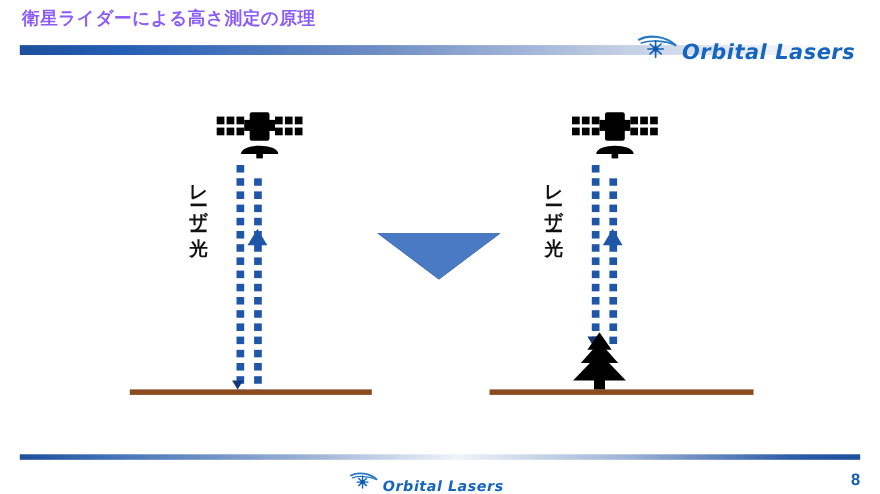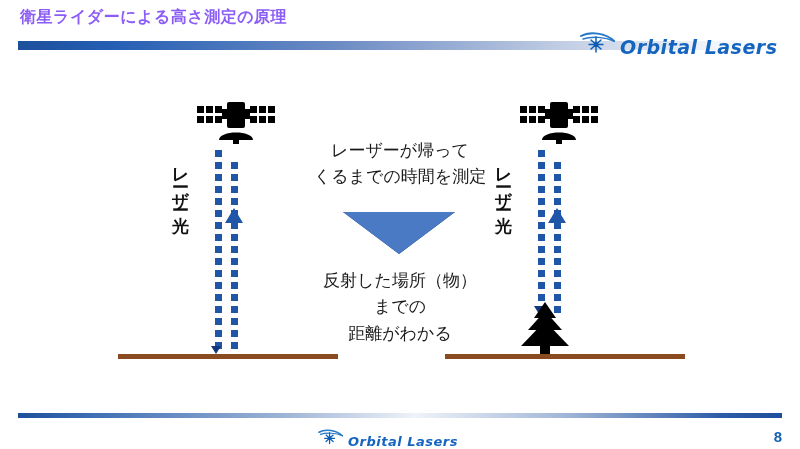--- a/index.html
+++ b/index.html
@@ -264,26 +264,21 @@
   <div class="beam-tip" id="tip-left"></div>
 
   <div class="beam" id="beam-right-down"></div>
   <div class="beam" id="beam-right-up"></div>
   <div class="beam-arrow" id="arrow-right-up"></div>
   <div class="beam-tip" id="tip-right"></div>
 
   <div class="vlabel" id="vlabel-left">レーザー光</div>
   <div class="vlabel" id="vlabel-right">レーザー光</div>
 
-  <div class="center-text" id="center-text-top">レーザーが帰って
-くるまでの時間を測定</div>
   <div id="down-triangle"></div>
-  <div class="center-text" id="center-text-bottom">反射した場所（物）
-までの
-距離がわかる</div>
 
   <span id="tree">
     <svg width="64" height="54" viewBox="0 0 64 54">
       <g fill="#000000">
         <path d="M32 0 L43 16 L21 16 Z"></path>
         <path d="M32 9  L49 28 L15 28 Z"></path>
         <path d="M32 19 L56 44 L8 44 Z"></path>
         <rect x="27" y="42" width="10" height="10"></rect>
       </g>
     </svg>

